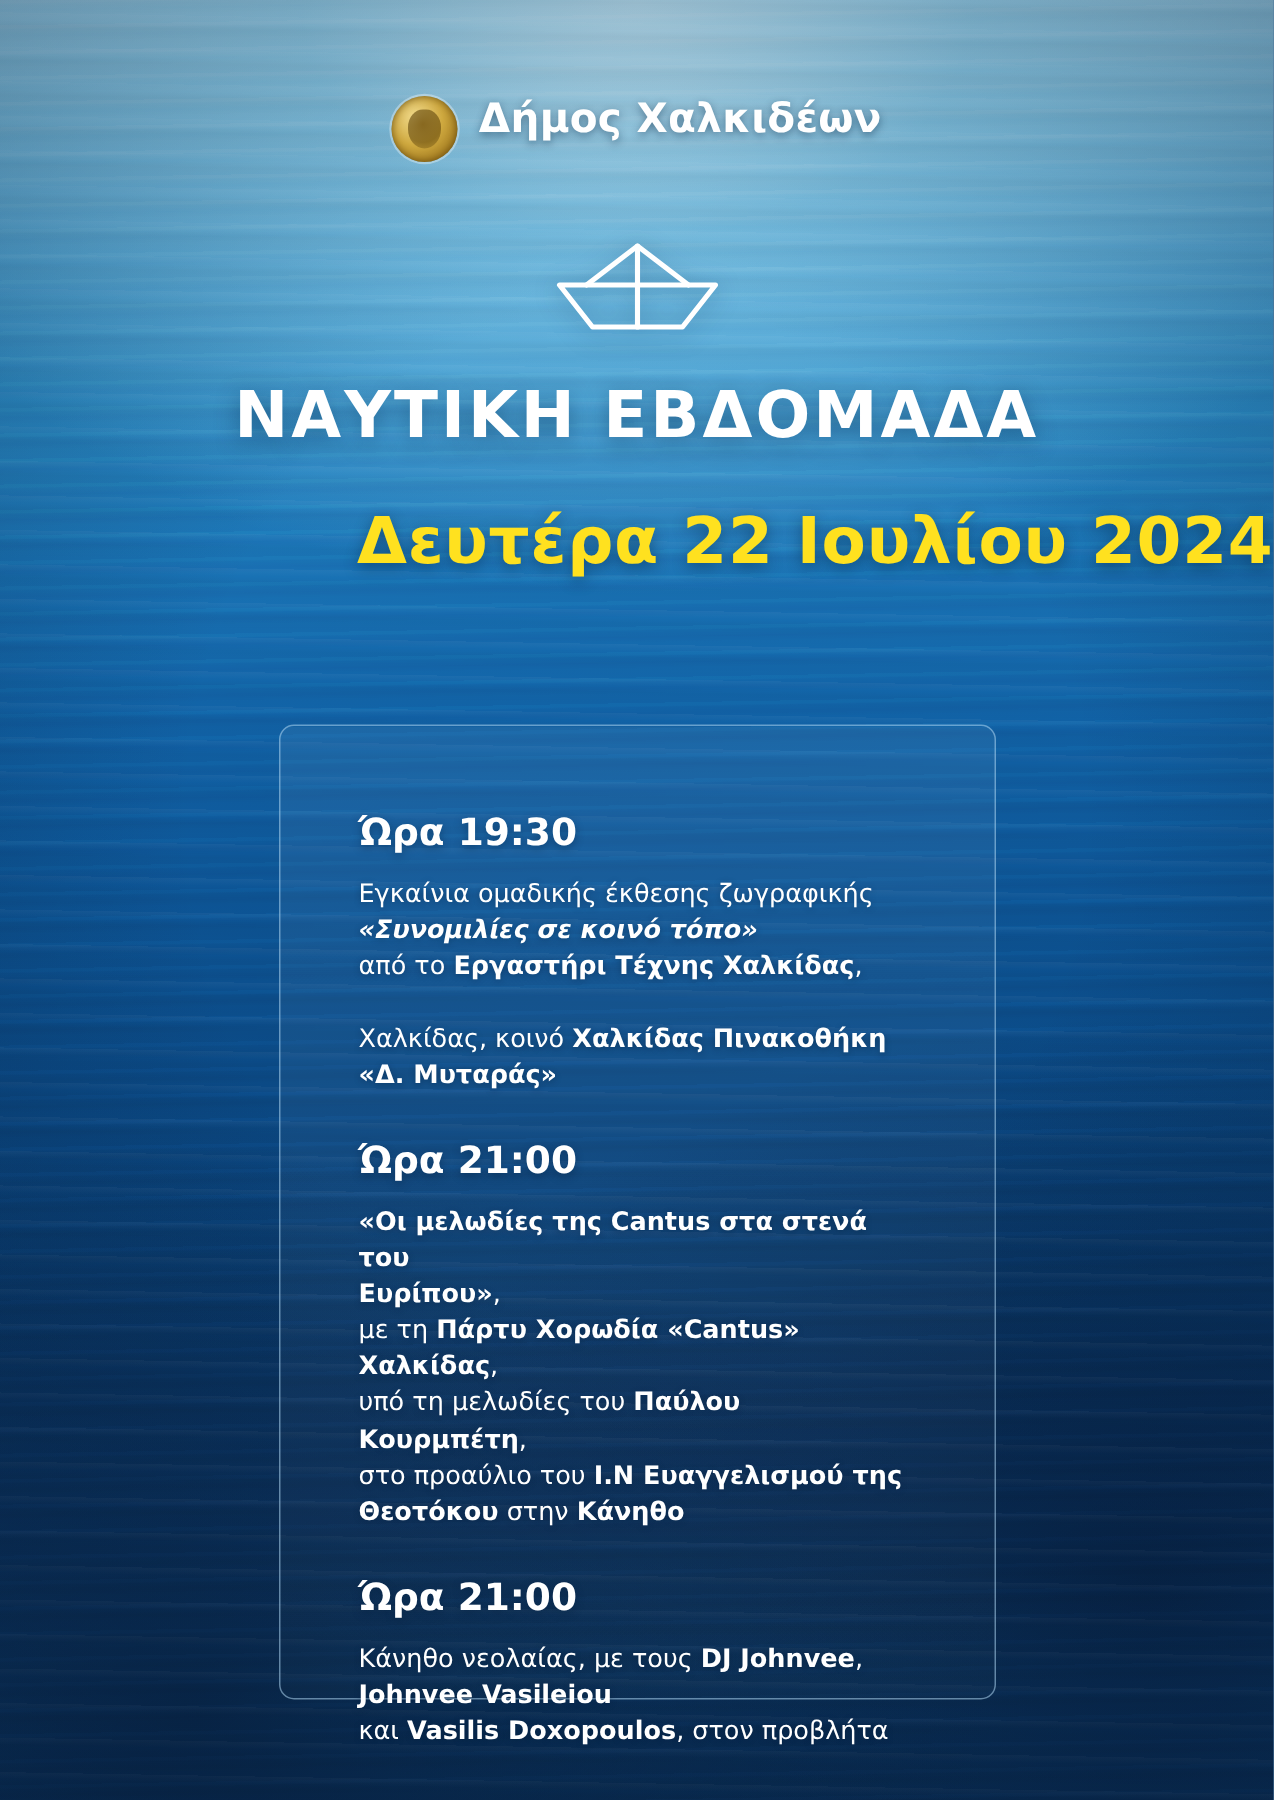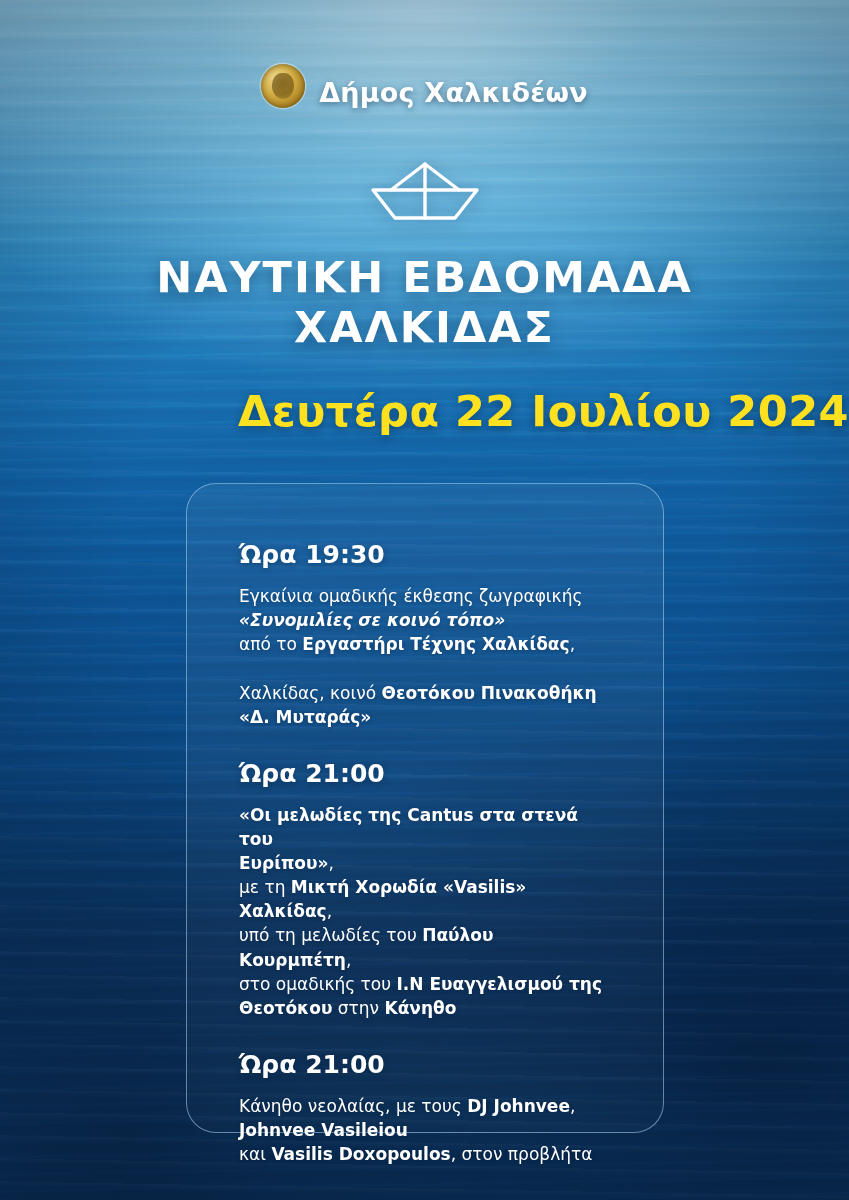--- a/index.html
+++ b/index.html
@@ -77,21 +77,21 @@
   .content {
     position: relative;
     z-index: 3;
     width: 100%;
     height: 100%;
   }
 
   
   .muni {
     display: flex;
-    align-items: flex-end;
+    align-items: flex-start;
     justify-content: center;
     gap: 14px;
     padding-top: 64px;
   }
   .muni-seal {
     width: 44px;
     height: 44px;
     border-radius: 50%;
     background:
       radial-gradient(circle at 35% 32%, #f0d98a 0%, #cfa93f 45%, #a77f22 78%, #7d5c12 100%);
@@ -154,21 +154,21 @@
   }
 
   
   .panel {
     position: absolute;
     left: 186px;
     top: 483px;
     width: 478px;
     height: 650px;
     border: 1.5px solid rgba(173,214,240,0.55);
-    border-radius: 30px;
+    border-radius: 10px;
     background: linear-gradient(180deg, rgba(255,255,255,0.05), rgba(255,255,255,0.015));
     box-sizing: border-box;
     padding: 56px 52px;
   }
   .entry { margin-bottom: 30px; }
   .entry:last-child { margin-bottom: 0; }
 
   .entry-time {
     color: #ffffff;
     font-size: 25px;
@@ -205,34 +205,33 @@
         <g fill="none" stroke="#ffffff" stroke-width="3.4" stroke-linejoin="round" stroke-linecap="round">
           <path d="M4 30 H108 L86 58 H26 Z"></path>
           <path d="M22 30 L56 4 L90 30"></path>
           <path d="M56 4 L56 58"></path>
         </g>
       </svg>
     </div>
 
     <div class="title">
       <span>ΝΑΥΤΙΚΗ ΕΒΔΟΜΑΔΑ</span>
-      <span class="line2">ΧΑΛΚΙΔΑΣ</span>
     </div>
 
     <div class="date">Δευτέρα 22 Ιουλίου 2024</div>
 
     <div class="panel">
       <div id="programme-list">
           <div class="entry">
             <div class="entry-time">Ώρα 19:30</div>
-            <div class="entry-desc"><span>Εγκαίνια ομαδικής έκθεσης ζωγραφικής</span><br><b><i>«Συνομιλίες σε κοινό τόπο»</i></b><br><span>από το </span><b>Εργαστήρι Τέχνης Χαλκίδας</b><span>,</span><br><br><span>Χαλκίδας, κοινό </span><b>Θεοτόκου Πινακοθήκη</b><br><b>«Δ. Μυταράς»</b></div>
+            <div class="entry-desc"><span>Εγκαίνια ομαδικής έκθεσης ζωγραφικής</span><br><b><i>«Συνομιλίες σε κοινό τόπο»</i></b><br><span>από το </span><b>Εργαστήρι Τέχνης Χαλκίδας</b><span>,</span><br><br><span>Χαλκίδας, κοινό </span><b>Χαλκίδας Πινακοθήκη</b><br><b>«Δ. Μυταράς»</b></div>
           </div>
           <div class="entry">
             <div class="entry-time">Ώρα 21:00</div>
-            <div class="entry-desc"><b>«Οι μελωδίες της Cantus στα στενά του</b><br><b>Ευρίπου»</b><span>,</span><br><span>με τη </span><b>Μικτή Χορωδία «Vasilis» Χαλκίδας</b><span>,</span><br><span>υπό τη μελωδίες του </span><b>Παύλου Κουρμπέτη</b><span>,</span><br><span>στο ομαδικής του </span><b>Ι.Ν Ευαγγελισμού της</b><br><b>Θεοτόκου</b><span> στην </span><b>Κάνηθο</b></div>
+            <div class="entry-desc"><b>«Οι μελωδίες της Cantus στα στενά του</b><br><b>Ευρίπου»</b><span>,</span><br><span>με τη </span><b>Πάρτυ Χορωδία «Cantus» Χαλκίδας</b><span>,</span><br><span>υπό τη μελωδίες του </span><b>Παύλου Κουρμπέτη</b><span>,</span><br><span>στο προαύλιο του </span><b>Ι.Ν Ευαγγελισμού της</b><br><b>Θεοτόκου</b><span> στην </span><b>Κάνηθο</b></div>
           </div>
           <div class="entry">
             <div class="entry-time">Ώρα 21:00</div>
             <div class="entry-desc"><span>Κάνηθο νεολαίας, με τους </span><b>DJ Johnvee</b><span>,</span><br><b>Johnvee Vasileiou</b><br><span>και </span><b>Vasilis Doxopoulos</b><span>, στον προβλήτα</span><br></div>
           </div>
         </div>
     </div>
 
   </div>
 </div>

